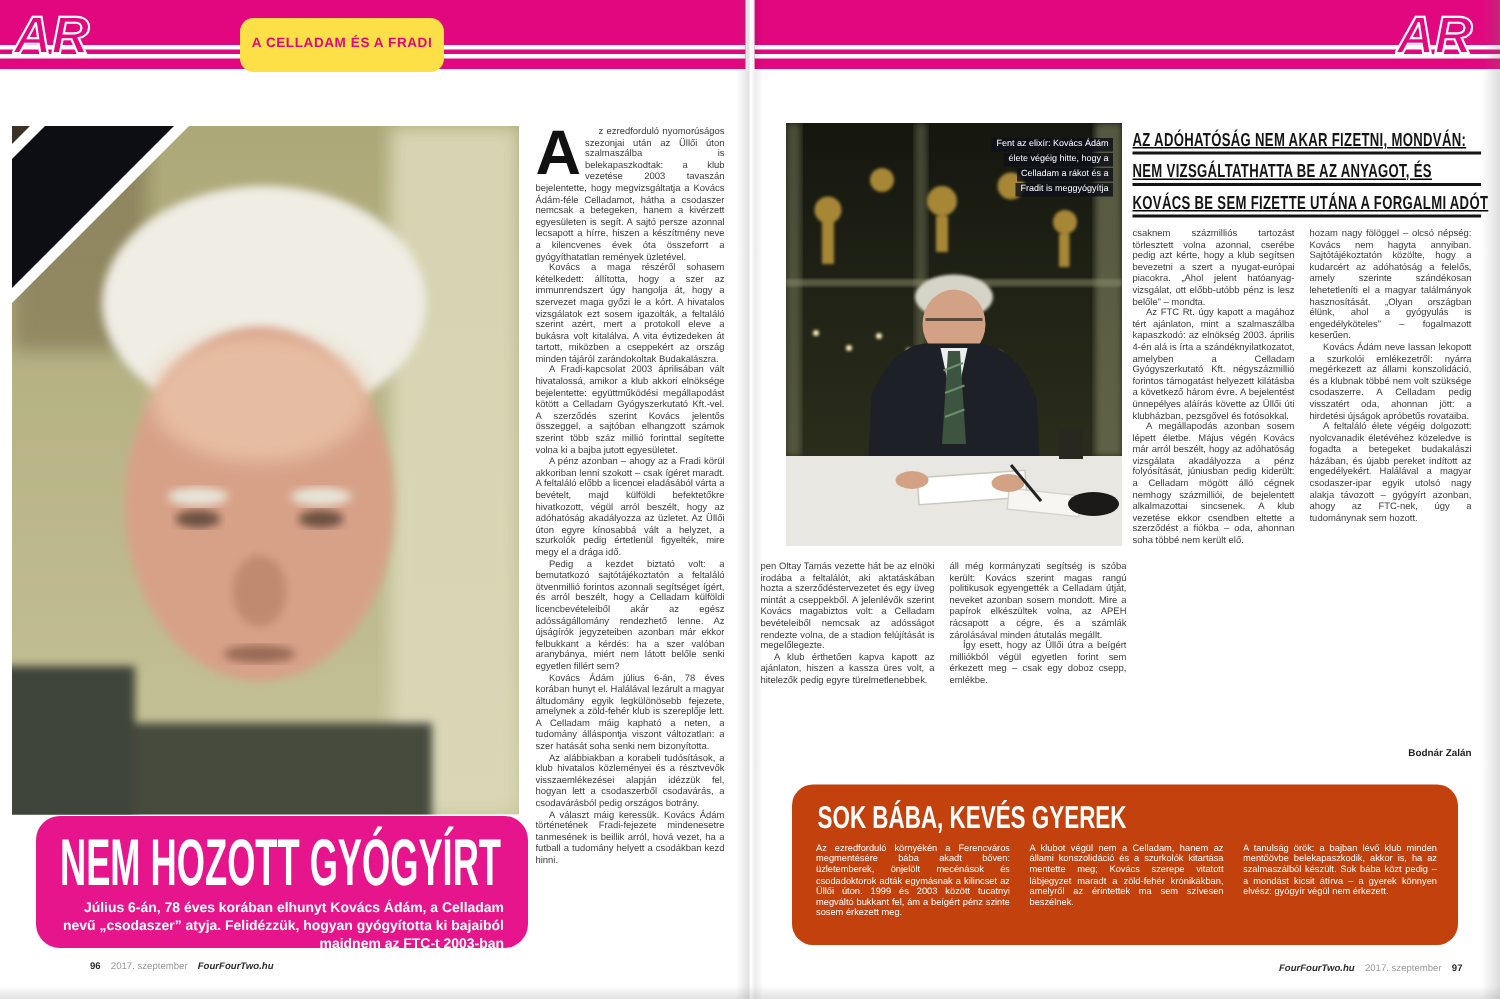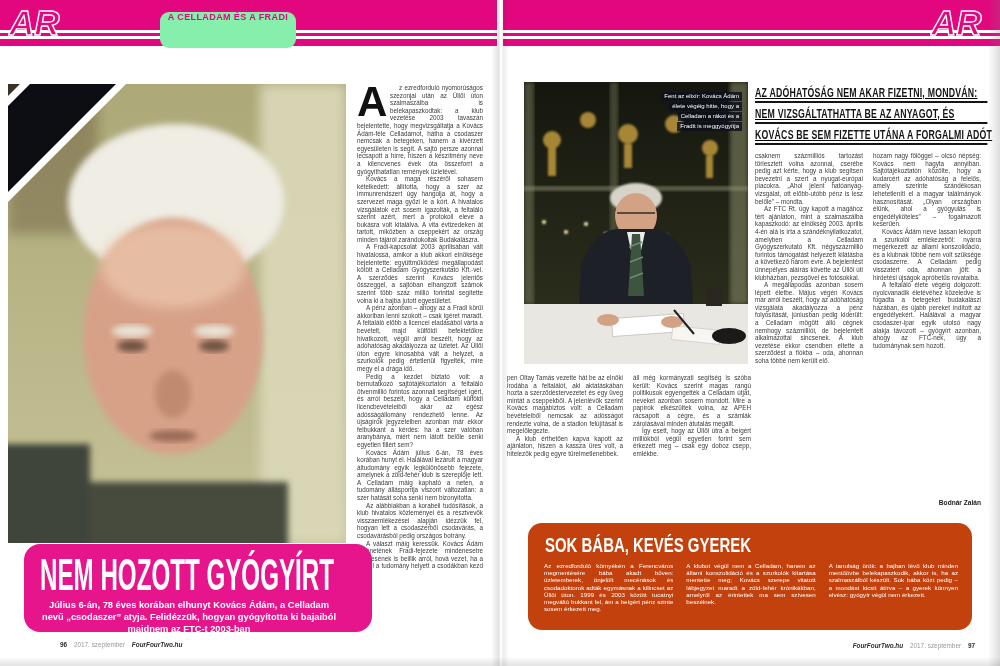--- a/index.html
+++ b/index.html
@@ -4,44 +4,44 @@
 <style>
   html,body{margin:0;padding:0;background:#fff;}
   #stage{position:relative;width:1000px;height:666px;overflow:hidden;background:#fff;
          font-family:"Liberation Sans",sans-serif;}
   .abs{position:absolute;}
   
   .band{position:absolute;top:0;height:46px;background:#e2077e;}
   .stripe{position:absolute;left:0;right:0;height:3px;background:#fff;}
   .s1{top:30px}.s2{top:36px}
   .arlogo{position:absolute;top:2px;z-index:3;}
-  .tab{position:absolute;top:12px;left:160px;width:136px;height:36px;background:#86efac;
-       border-radius:9px;z-index:4;display:flex;align-items:flex-start;justify-content:center;}
+  .tab{position:absolute;top:12px;left:160px;width:136px;height:36px;background:#fde047;
+       border-radius:9px;z-index:4;display:flex;align-items:center;justify-content:center;}
   .tab span{color:#e2077e;font-weight:bold;font-size:9px;letter-spacing:.4px;padding-bottom:5px;white-space:nowrap;}
   
   .page{position:absolute;top:0;height:584px;background:#fff;}
   #pageL{left:0;width:497px;}
   #pageR{left:503px;width:497px;}
   .fold{position:absolute;top:0;left:491px;width:18px;height:666px;z-index:6;
         background:linear-gradient(90deg,rgba(0,0,0,0),rgba(90,90,90,.18) 45%,rgba(255,255,255,.9) 52%,rgba(0,0,0,.07) 70%,rgba(0,0,0,0));}
   .edge-right{position:absolute;top:0;left:988px;width:12px;height:666px;z-index:7;
         background:linear-gradient(90deg,rgba(0,0,0,0),rgba(120,120,120,.25));}
   .edge-bottom{position:absolute;left:0;top:657px;width:1000px;height:9px;z-index:7;
         background:linear-gradient(180deg,rgba(0,0,0,0),rgba(120,120,120,.22));}
   
   .bodytext{font-size:6.3px;line-height:7.6px;color:#3b3b3b;text-align:justify;overflow:hidden;}
   .bodytext p{margin:0;text-indent:9px;}
   .bodytext p:first-child{text-indent:0;}
   .dropcap{float:left;font-size:42px;line-height:34px;font-weight:bold;color:#111;
            width:30px;margin:1px 3px 0 0;}
   
   .hbox{position:absolute;left:24px;top:544px;width:328px;height:88px;background:#e7158b;
-        border-radius:16px;z-index:5;padding-left:20px;}
+        border-radius:16px;z-index:5;}
   .standfirst{position:absolute;left:18px;top:56px;width:294px;color:#fff;font-weight:bold;
-        font-size:9.3px;line-height:11.8px;text-align:center;}
+        font-size:9.3px;line-height:11.8px;text-align:right;}
   
   .kicker{position:absolute;left:252px;top:86px;width:232px;text-decoration:underline;}
   .kline{transform:scaleX(.70);transform-origin:0 0;width:143%;white-space:nowrap;
          font-weight:bold;font-size:12.5px;color:#141414;letter-spacing:.3px;
          border-bottom:2px solid #141414;padding-bottom:1px;margin-bottom:4px;}
   
   .cap{position:absolute;z-index:4;display:flex;flex-direction:column;align-items:flex-end;}
   .cap span{display:inline-block;background:rgba(12,16,26,.82);color:#fff;font-size:6px;
             line-height:7px;padding:1px 3px;margin-bottom:1px;white-space:nowrap;}
   

